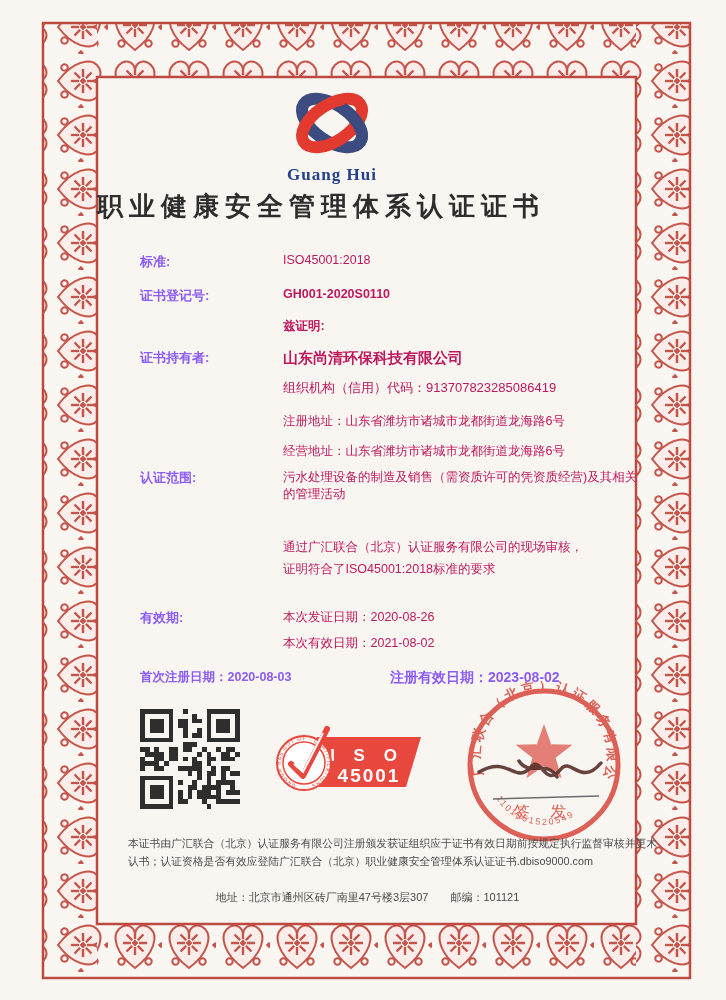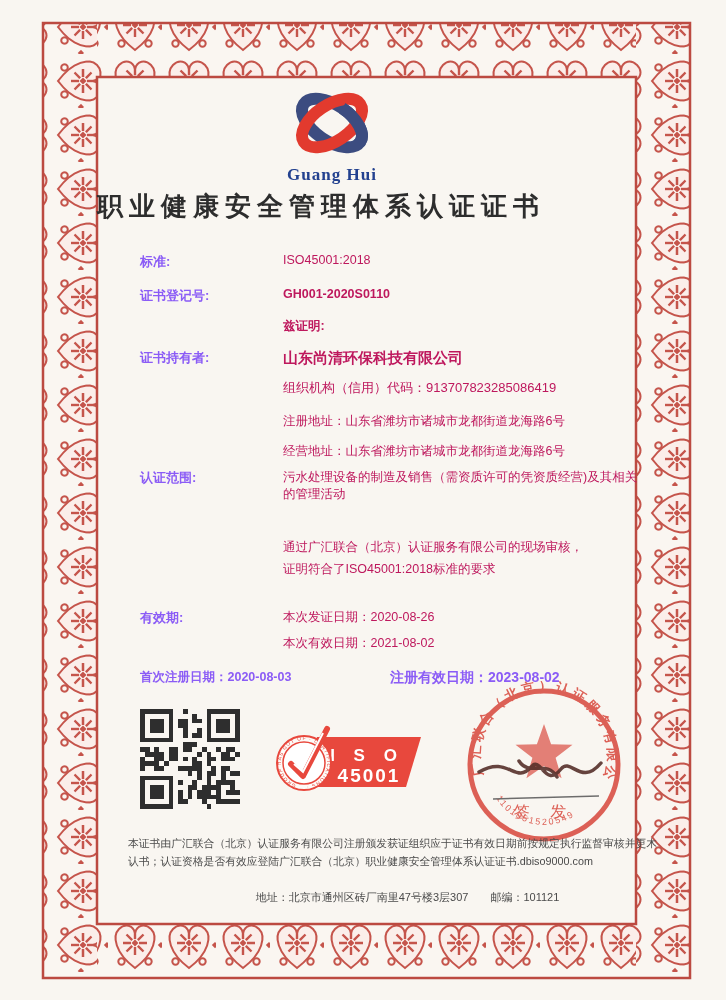--- a/index.html
+++ b/index.html
@@ -27,21 +27,21 @@
   .holder-name{font-size:15px;font-weight:bold;color:#333;}
   .wrapval{white-space:normal;width:360px;line-height:17px;}
 
   .qr-box{position:absolute;left:43px;top:632px;}
   .iso-badge{position:absolute;left:168px;top:646px;}
   .seal{position:absolute;left:352px;top:600px;}
 
   .footer{position:absolute;left:3px;top:758px;width:535px;
           font-size:10.8px;line-height:17.5px;color:#4a4a4a;margin-left:28px;}
   .footer-address{position:absolute;left:3px;top:813px;width:535px;text-align:center;
-          font-size:11px;color:#4a4a4a;padding-left:40px;}
+          font-size:11px;color:#4a4a4a;}
 </style>
 </head>
 <body>
 
 <div class="page">
 
   <svg class="frame" width="726" height="1000" viewBox="0 0 726 1000">
     <defs>
       <g id="motif" fill="none" stroke="#c5544b" stroke-width="2">
         <path d="M27 50 C7 35 4 18 11 11 C17 5 25 7 27 15 C29 7 37 5 43 11 C50 18 47 35 27 50 Z" fill="#fbeeea"></path>

